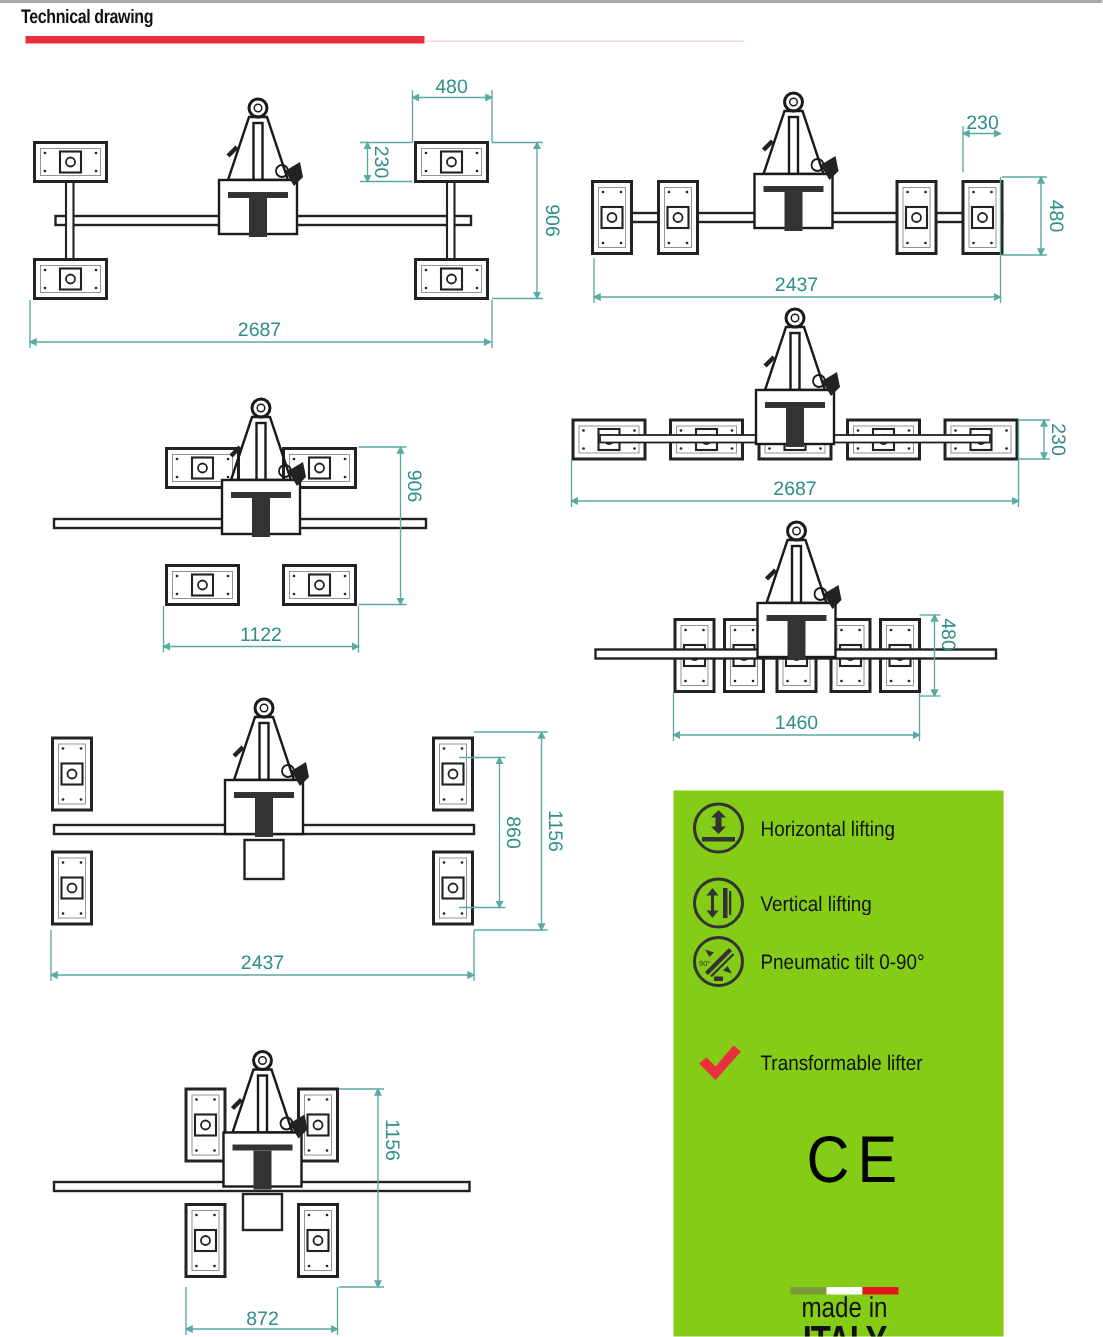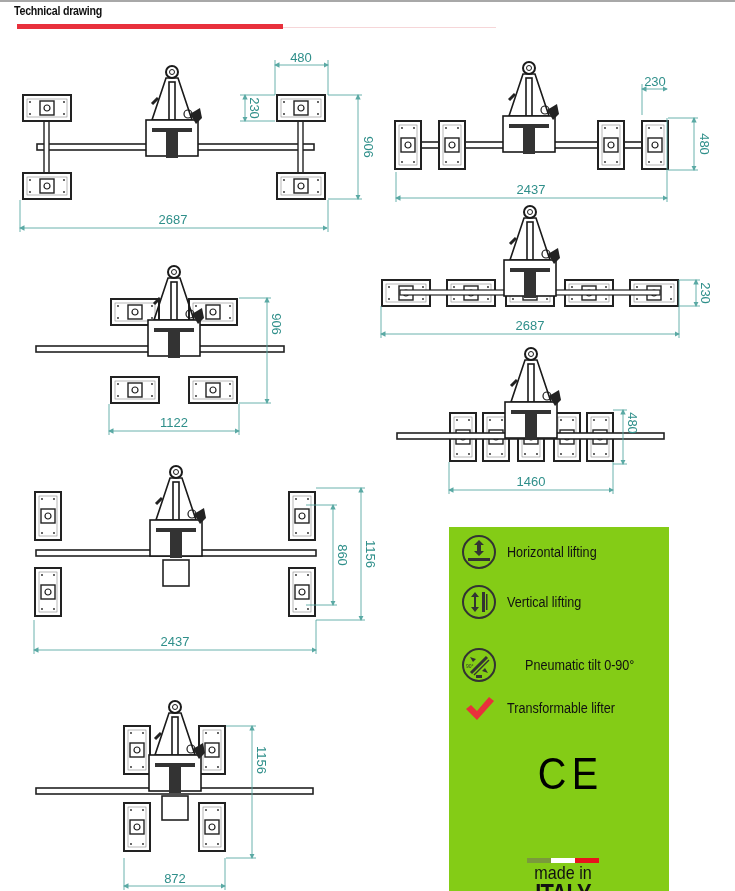--- a/index.html
+++ b/index.html
@@ -226,21 +226,21 @@
     <span class="ico">
       <svg width="36" height="36" viewBox="0 0 36 36">
         <circle cx="18" cy="18" r="16" fill="none" stroke="#333" stroke-width="2"></circle>
         <path d="M14,8 l-4,5 h3 v10 h-3 l4,5 l4,-5 h-3 v-10 h3 z" fill="#333"></path>
         <rect x="21" y="8" width="3" height="20" fill="#333"></rect>
         <rect x="25" y="10" width="1.5" height="16" fill="#333"></rect>
       </svg>
     </span>
     <span class="lbl">Vertical lifting</span>
   </div>
-  <div class="feat" style="top:120px;gap:18px;">
+  <div class="feat" style="top:96px;">
     <span class="ico">
       <svg width="36" height="36" viewBox="0 0 36 36">
         <circle cx="18" cy="18" r="16" fill="none" stroke="#333" stroke-width="2"></circle>
         <line x1="10" y1="26" x2="26" y2="10" stroke="#333" stroke-width="3"></line>
         <line x1="13" y1="28" x2="28" y2="13" stroke="#333" stroke-width="1.5"></line>
         <path d="M9,10 l6,2 l-3,3 z" fill="#333"></path>
         <path d="M27,26 l-6,-2 l3,-3 z" fill="#333"></path>
         <text x="5" y="21" font-size="5" fill="#333" font-family="Liberation Sans, sans-serif">90°</text>
         <rect x="15" y="28" width="6" height="3" fill="#333"></rect>
       </svg>

